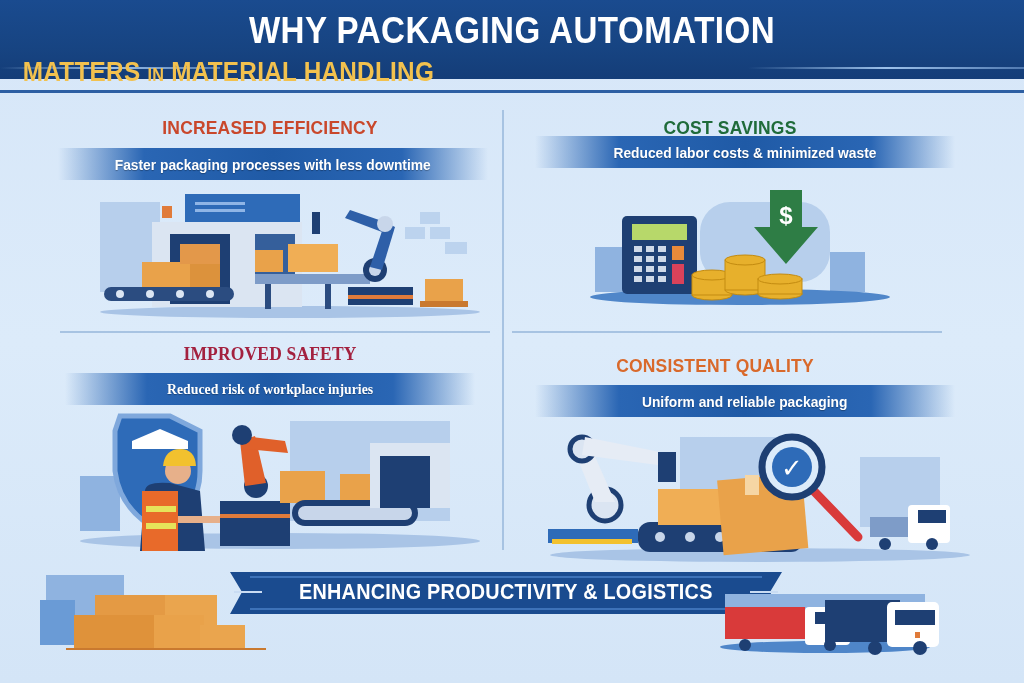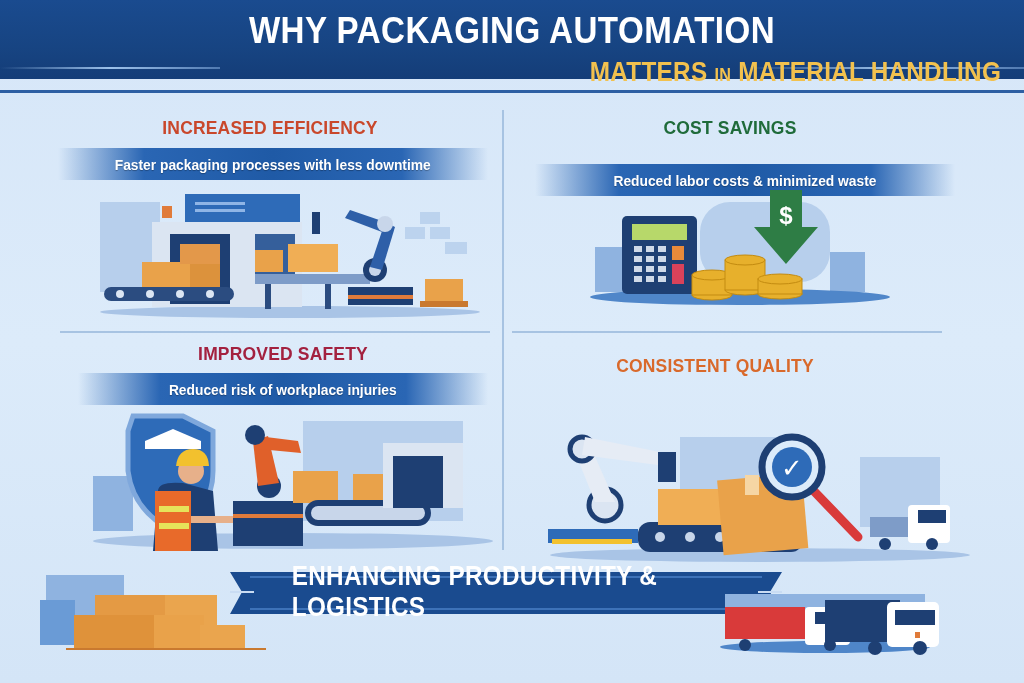--- a/index.html
+++ b/index.html
@@ -13,21 +13,21 @@
     position: absolute; left: 0; top: 0; width: 1024px; height: 79px;
     background: linear-gradient(180deg, #1a4b8f 0%, #174482 60%, #143d78 100%);
   }
   .header-title {
     position: absolute; left: 0; width: 1024px; top: 10px; text-align: center;
     color: #ffffff; font-weight: bold; font-size: 36px; letter-spacing: 0.5px;
     font-family: "Liberation Sans", sans-serif; transform: scaleX(0.92);
   }
   .header-sub-row {
     position: absolute; left: 0; top: 57px; width: 1024px; height: 30px;
-    display: flex; align-items: center; justify-content: flex-end;
+    display: flex; align-items: center; justify-content: flex-start;
   }
   .header-line {
     position: absolute; top: 67px; height: 2px;
     background: linear-gradient(90deg, rgba(140,180,230,0) 0%, #9cc1ea 50%, rgba(140,180,230,0.5) 100%);
   }
   .header-sub {
     color: #f2c14e; font-weight: bold; font-size: 27px; letter-spacing: 0.3px;
     transform: scaleX(0.9); z-index: 2; background: transparent;
   }
   .header-sub .small { font-size: 18px; }
@@ -52,21 +52,21 @@
     text-shadow: 0 1px 1px rgba(0,0,0,0.3);
   }
   .illus { position: absolute; }
 
   .ribbon {
     position: absolute; left: 230px; top: 567px; width: 552px; height: 50px;
   }
   .ribbon-text {
     position: absolute; left: 0; top: 0; width: 552px; height: 50px;
     display: flex; align-items: center; justify-content: center; gap: 14px;
-    color: #ffffff; font-weight: bold; font-size: 27px; letter-spacing: 0.3px;
+    color: #ffffff; font-weight: bold; font-size: 22px; letter-spacing: 0.3px;
   }
   .ribbon-text .dash { width: 28px; height: 2px; background: #c9dcf3; display: inline-block; }
   .ribbon-text .t { transform: scaleX(0.9); display: inline-block; }
 </style>
 </head>
 <body>
 
 <div class="header">
   <div class="header-title">WHY PACKAGING AUTOMATION</div>
   <div class="header-line" style="left:0; width:220px;"></div>
@@ -134,21 +134,21 @@
     <circle cx="295" cy="42" r="8" fill="#c8d6ea"></circle>
     <rect x="222" y="30" width="8" height="22" fill="#1e3f73"></rect>
 
     <rect x="335" y="97" width="38" height="22" fill="#e9a24a"></rect>
     <rect x="330" y="119" width="48" height="6" fill="#c9792f"></rect>
   </svg>
 </div>
 
 <div class="panel" style="left:510px; top:110px; width:480px; height:220px;">
   <div class="panel-title" style="top:7px; color:#1f6b3a; left:-20px;">COST SAVINGS</div>
-  <div class="panel-band" style="left:25px; top:54px; width:420px;">
+  <div class="panel-band" style="left:25px; top:26px; width:420px;">
     <span>Reduced labor costs &amp; minimized waste</span>
   </div>
   <svg class="illus" style="left:70px; top:72px;" width="320" height="135" viewBox="0 0 320 135">
     <rect x="15" y="65" width="30" height="45" fill="#8fb3e0"></rect>
     <rect x="120" y="20" width="130" height="80" rx="30" fill="#b7cfec"></rect>
     <rect x="250" y="70" width="35" height="40" fill="#8fb3e0"></rect>
     <ellipse cx="160" cy="115" rx="150" ry="8" fill="#4f86c9"></ellipse>
 
     <rect x="42" y="34" width="75" height="78" rx="5" fill="#1e3f73"></rect>
     <rect x="52" y="42" width="55" height="16" fill="#b7d86a"></rect>
@@ -179,21 +179,21 @@
       <ellipse cx="200" cy="112" rx="22" ry="5"></ellipse>
         <rect x="178" y="97" width="44" height="15"></rect>
         <ellipse cx="200" cy="97" rx="22" ry="5"></ellipse>
     </g>
 
     <path d="M190 8 L222 8 L222 45 L238 45 L206 82 L174 45 L190 45 Z" fill="#2e7d45"></path>
     <text x="206" y="42" text-anchor="middle" fill="#ffffff" font-size="24" font-weight="bold" font-family="Liberation Sans, sans-serif">$</text>
   </svg>
 </div>
 
-<div class="panel" style="left:53px; top:333px; width:460px; height:225px;">
+<div class="panel" style="left:40px; top:333px; width:460px; height:225px;font-family:Liberation Serif, serif;">
   <div class="panel-title" style="top:10px; color:#a3213f;">IMPROVED SAFETY</div>
   <div class="panel-band" style="left:25px; top:40px; width:410px;">
     <span>Reduced risk of workplace injuries</span>
   </div>
   <svg class="illus" style="left:30px; top:78px;" width="420" height="145" viewBox="0 0 420 145">
     <rect x="10" y="65" width="40" height="55" fill="#8fb3e0"></rect>
     <rect x="220" y="10" width="160" height="100" fill="#b7cfec"></rect>
     <ellipse cx="210" cy="130" rx="200" ry="8" fill="#a9c4e6"></ellipse>
 
     <path d="M50 5 L100 5 L130 20 L130 60 Q130 100 90 120 Q50 100 45 60 L45 20 Z" fill="#2e6bb8" stroke="#7fa8dc" stroke-width="5"></path>
@@ -217,20 +217,23 @@
     <rect x="210" y="60" width="45" height="32" fill="#e9a24a"></rect>
     <rect x="270" y="63" width="58" height="26" fill="#e9a24a"></rect>
     <rect x="225" y="92" width="120" height="20" rx="10" fill="#c8d6ea" stroke="#1e3f73" stroke-width="6"></rect>
     <rect x="300" y="32" width="80" height="65" fill="#dbe5f2"></rect>
     <rect x="310" y="45" width="50" height="52" fill="#1e3f73"></rect>
   </svg>
 </div>
 
 <div class="panel" style="left:510px; top:345px; width:480px; height:225px;">
   <div class="panel-title" style="top:10px; color:#d9692b; left:-35px;">CONSISTENT QUALITY</div>
+  <div class="panel-band" style="left:25px; top:40px; width:420px;">
+    <span>Uniform and reliable packaging</span>
+  </div>
   <svg class="illus" style="left:30px; top:72px;" width="440" height="150" viewBox="0 0 440 150">
     <rect x="140" y="20" width="110" height="90" fill="#b7cfec"></rect>
     <rect x="320" y="40" width="80" height="70" fill="#b7cfec"></rect>
     <ellipse cx="220" cy="138" rx="210" ry="7" fill="#a9c4e6"></ellipse>
 
     <rect x="8" y="112" width="90" height="14" fill="#2e6bb8"></rect>
     <rect x="12" y="122" width="80" height="5" fill="#f2c12e"></rect>
     <circle cx="65" cy="88" r="16" fill="#dbe5f2" stroke="#1e3f73" stroke-width="5"></circle>
     <path d="M55 85 L35 35 L50 28 L75 85 Z" fill="#e6ecf5"></path>
     <circle cx="42" cy="32" r="12" fill="#dbe5f2" stroke="#1e3f73" stroke-width="5"></circle>

